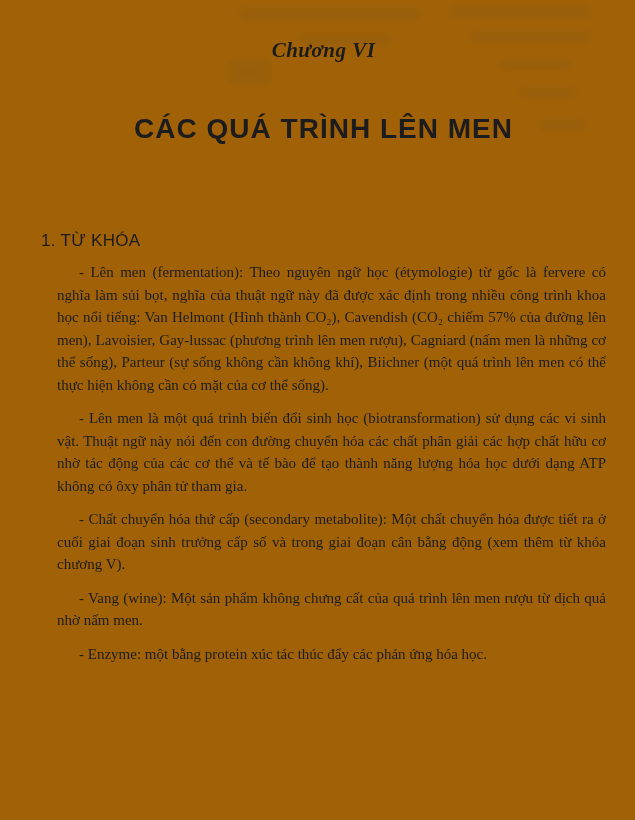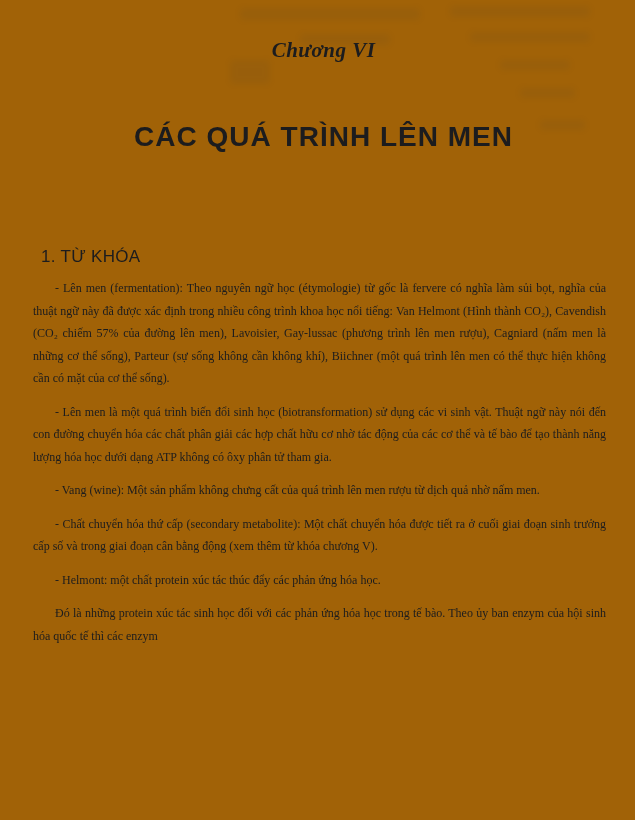--- a/index.html
+++ b/index.html
@@ -43,40 +43,40 @@
     margin: 0;
     padding-top: 38px;
     text-align: center;
     font-family: "Liberation Serif", "DejaVu Serif", serif;
     font-style: italic;
     font-weight: bold;
     font-size: 21px;
     letter-spacing: 0.5px;
   }
   .chapter-title {
-    margin: 16px;
+    margin: 8px;
     padding-top: 42px;
     text-align: center;
     font-family: "Liberation Sans", "DejaVu Sans", sans-serif;
     font-weight: bold;
     font-size: 28px;
     letter-spacing: 1px;
   }
   .section-heading {
     margin: 0 0 0 35px;
     padding-top: 78px;
     font-family: "Liberation Sans", "DejaVu Sans", sans-serif;
     font-weight: normal;
     font-size: 17px;
     letter-spacing: 0.3px;
   }
   .body-text {
-    margin: 10px 35px 0 27px;
+    margin: 10px 35px 0 51px;
     font-family: "Liberation Serif", "DejaVu Serif", serif;
-    font-size: 12px;
+    font-size: 15px;
     line-height: 22.5px;
   }
   .body-text p {
     margin: 0 0 11px 0;
     text-indent: 22px;
     text-align: justify;
   }
 </style>
 </head>
 <body>
@@ -96,19 +96,18 @@
 
   <div class="chapter-label">Chương VI</div>
 
   <h1 class="chapter-title">CÁC QUÁ TRÌNH LÊN MEN</h1>
 
   <h2 class="section-heading">1. TỪ KHÓA</h2>
 
   <div class="body-text" id="paragraph-container">
       <p>- Lên men (fermentation): Theo nguyên ngữ học (étymologie) từ gốc là fervere có nghĩa làm sủi bọt, nghĩa của thuật ngữ này đã được xác định trong nhiều công trình khoa học nổi tiếng: Van Helmont (Hình thành CO₂), Cavendish (CO₂ chiếm 57% của đường lên men), Lavoisier, Gay-lussac (phương trình lên men rượu), Cagniard (nấm men là những cơ thể sống), Parteur (sự sống không cần không khí), Biichner (một quá trình lên men có thể thực hiện không cần có mặt của cơ thể sống).</p>
       <p>- Lên men là một quá trình biến đổi sinh học (biotransformation) sử dụng các vi sinh vật. Thuật ngữ này nói đến con đường chuyển hóa các chất phân giải các hợp chất hữu cơ nhờ tác động của các cơ thể và tế bào để tạo thành năng lượng hóa học dưới dạng ATP không có ôxy phân tử tham gia.</p>
+      <p>- Chất chuyển hóa thứ cấp (secondary metabolite): Một chất chuyển hóa được tiết ra ở cuối giai đoạn sinh trưởng cấp số và trong giai đoạn cân bằng động (xem thêm từ khóa chương V).</p>
       <p>- Vang (wine): Một sản phẩm không chưng cất của quá trình lên men rượu từ dịch quả nhờ nấm men.</p>
-      <p>- Chất chuyển hóa thứ cấp (secondary metabolite): Một chất chuyển hóa được tiết ra ở cuối giai đoạn sinh trưởng cấp số và trong giai đoạn cân bằng động (xem thêm từ khóa chương V).</p>
-      <p>- Helmont: một chất protein xúc tác thúc đẩy các phản ứng hóa học.</p>
-      <p>Đó là những protein xúc tác sinh học đối với các phản ứng hóa học trong tế bào. Theo ủy ban enzym của hội sinh hóa quốc tế thì các enzym</p>
+      <p>- Enzyme: một bằng protein xúc tác thúc đẩy các phản ứng hóa học.</p>
     </div>
 
 </div>
 
 </body></html>

